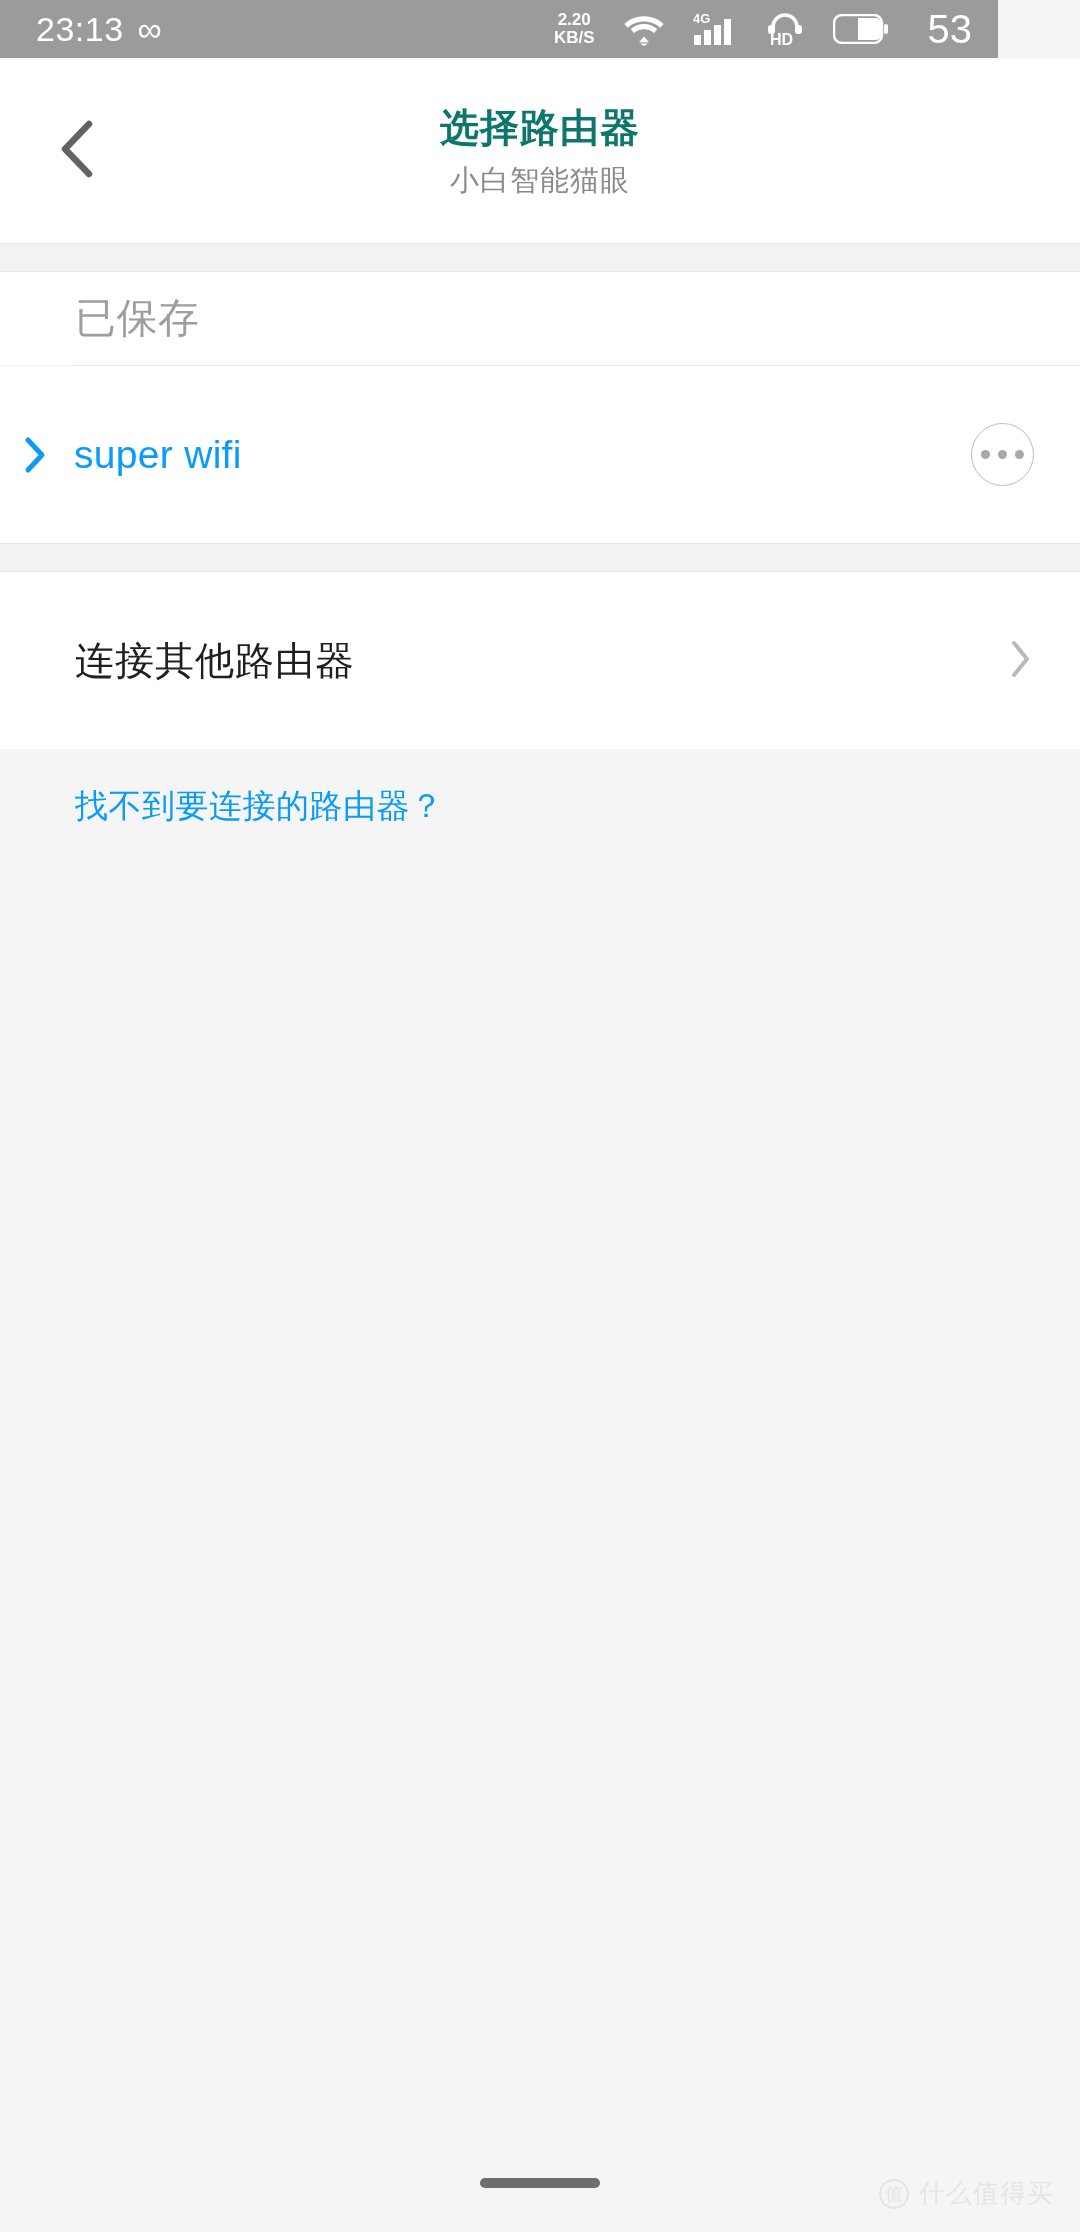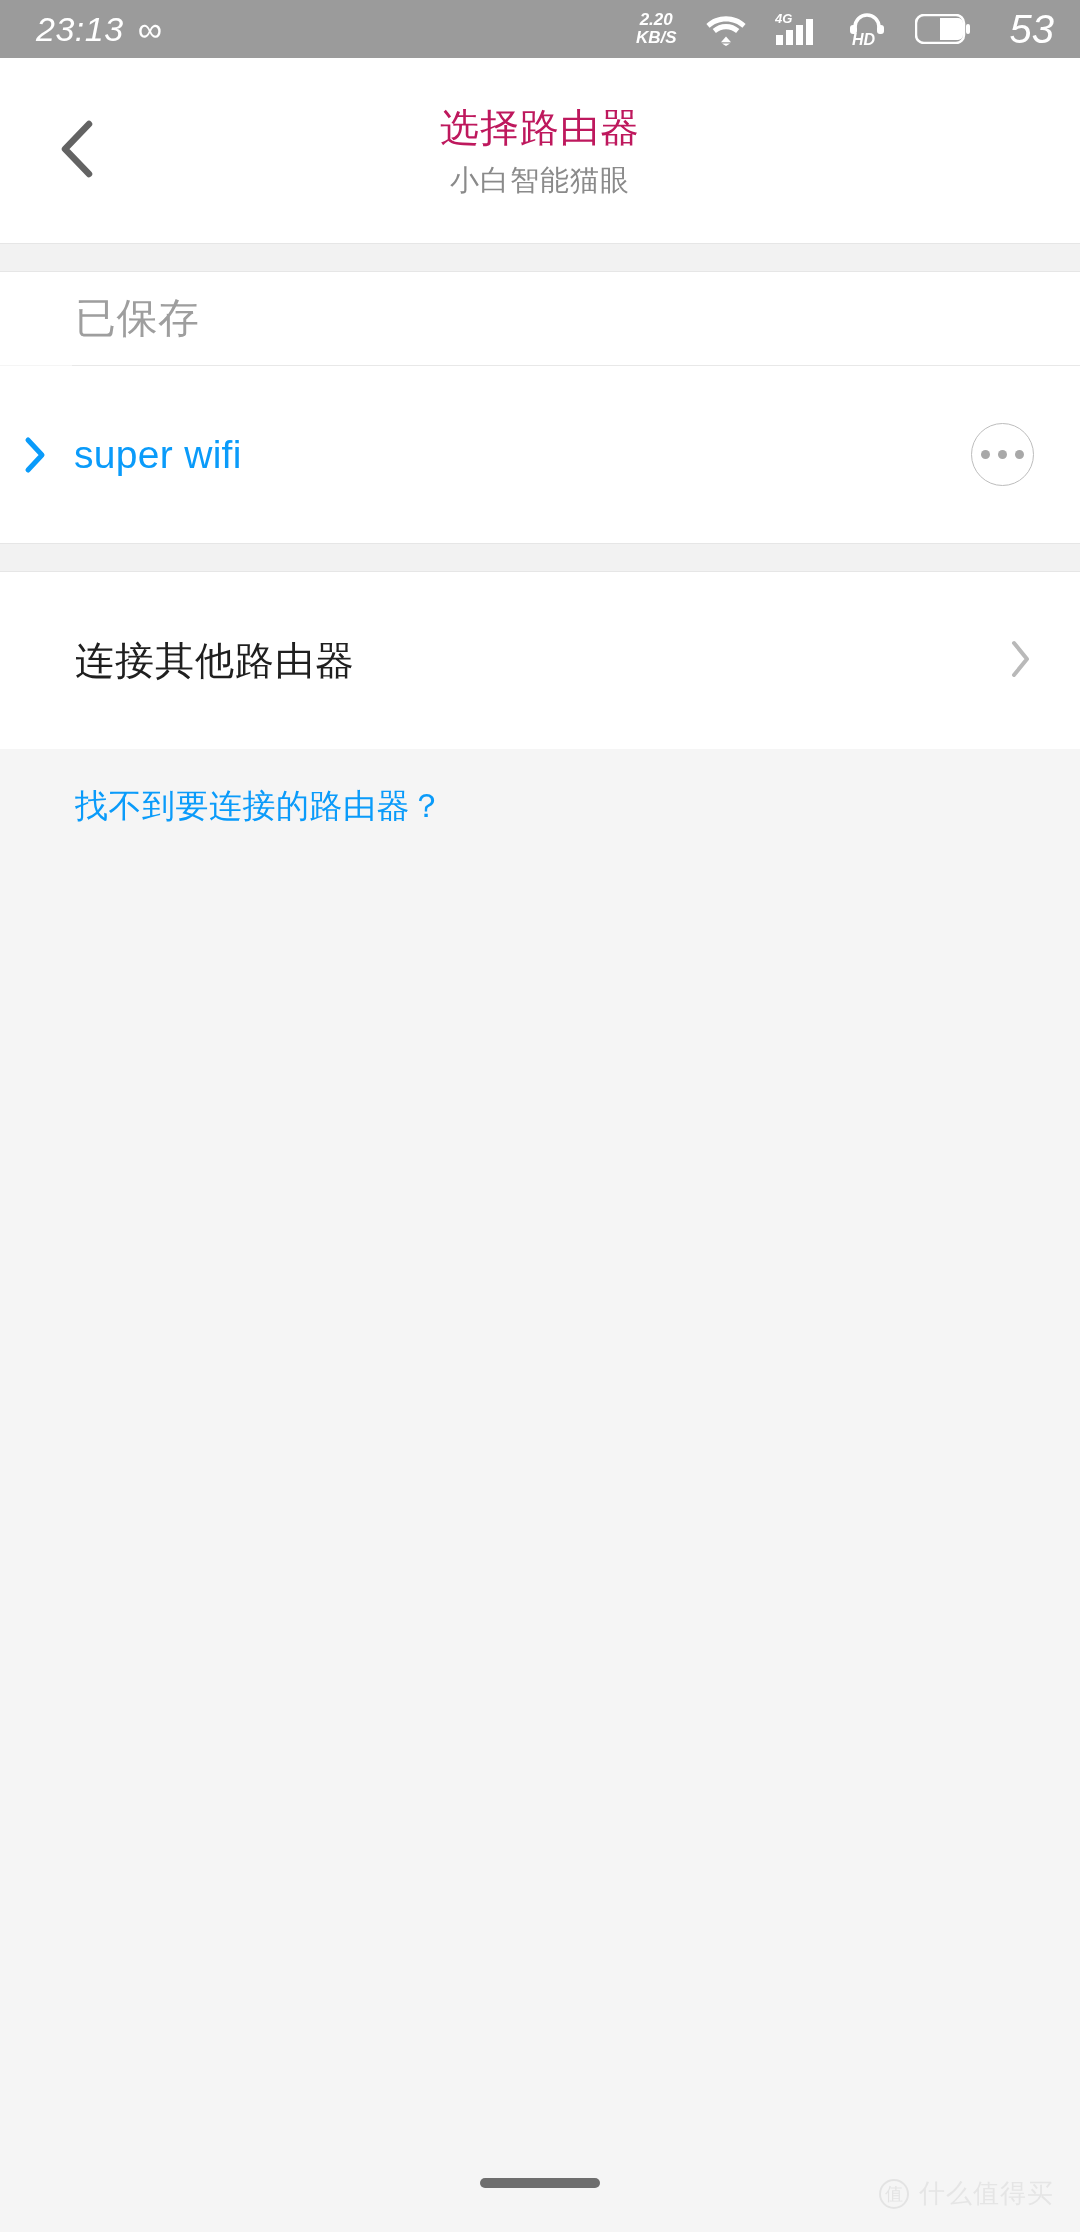--- a/index.html
+++ b/index.html
@@ -11,26 +11,25 @@
   }
   #screen {
     position:relative;
     width:1080px; height:2232px;
     background:#f5f5f5;
   }
 
   
   .statusbar {
     position:absolute; top:0; left:0;
-    width:1080px; height:58px;
+    width:998px; height:58px;
     background:#9b9b9b;
     display:flex; align-items:center;
     padding:0 26px 0 36px;
     color:#ffffff;
-    font-style:italic;
   }
   .sb-left { display:flex; align-items:center; gap:14px; }
   .sb-time { font-size:34px; font-weight:400; letter-spacing:0.5px; line-height:1; }
   .sb-infinity { font-size:34px; line-height:1; display:flex; align-items:center; }
   .sb-spacer { flex:1; }
   .sb-right { display:flex; align-items:center; gap:29px; }
   .sb-speed {
     display:flex; flex-direction:column; align-items:center;
     line-height:1.05; font-size:17px; font-weight:700;
   }
@@ -45,21 +44,21 @@
     display:flex; align-items:center; justify-content:center;
   }
   .back-btn {
     position:absolute; left:40px; top:50%;
     transform:translateY(-50%);
     width:76px; height:76px;
     display:flex; align-items:center; justify-content:center;
     cursor:pointer;
   }
   .header-titles { display:flex; flex-direction:column; align-items:center; gap:6px; }
-  .header-title { font-size:39px; color:#be185d; font-weight:400; letter-spacing:1px; }
+  .header-title { font-size:39px; color:#0f766e; font-weight:700; letter-spacing:1px; }
   .header-sub   { font-size:29px; color:#8a8a8a; font-weight:400; letter-spacing:1px; }
 
   
   .band {
     position:absolute; left:0; width:1080px;
     background:#f2f2f2;
     border-top:1px solid #e6e6e6;
     border-bottom:1px solid #e6e6e6;
   }
   .band-1 { top:243px; height:29px; }

